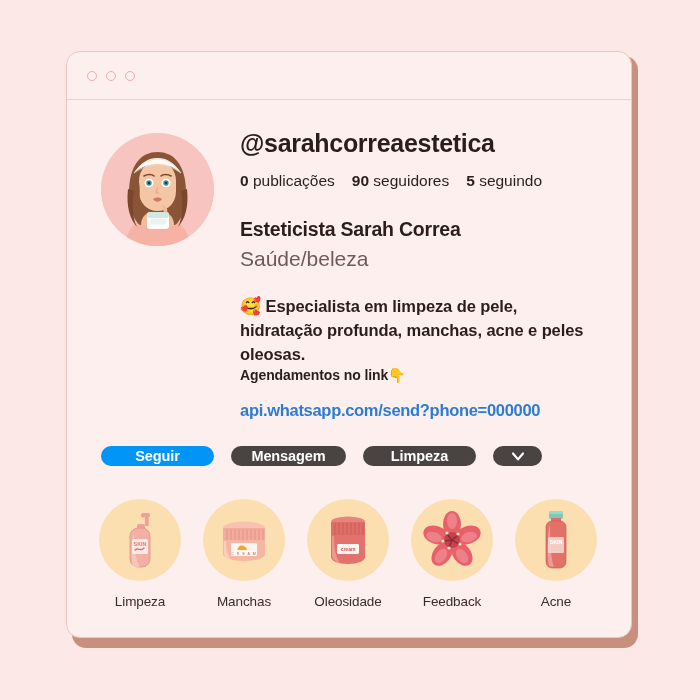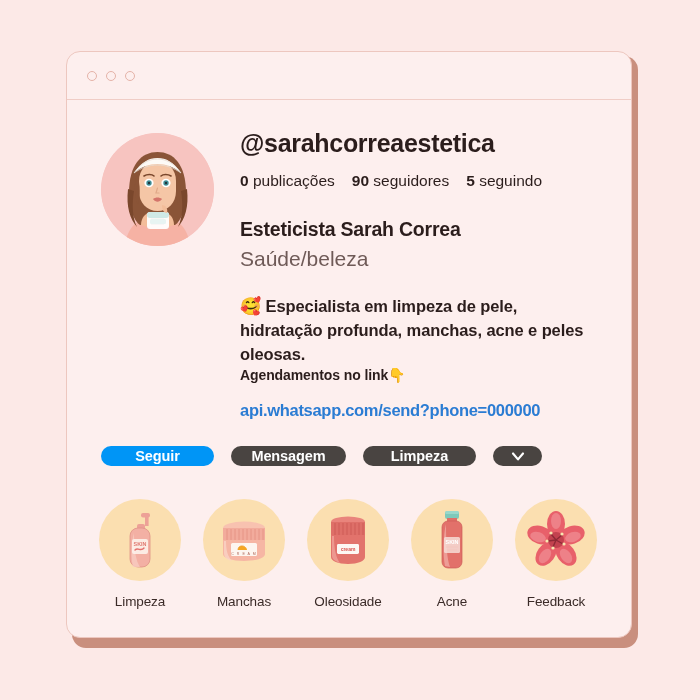--- a/index.html
+++ b/index.html
@@ -385,69 +385,69 @@
             <path d="M11 23 C11 36 13 45 17 50 C12 48 9 46 9 43 L9 23 Z" fill="#f0a49b" opacity="0.75"></path>
             <rect x="14" y="31" width="22" height="10" rx="1.4" fill="#fdf7f3"></rect>
             <text x="25" y="38" font-family="Liberation Sans" font-size="5" fill="#d9534f" text-anchor="middle" font-weight="bold">cream</text>
           </svg>
         </div>
         <div class="hl-label">Oleosidade</div>
       </div>
 
       <div class="highlight">
         <div class="hl-circle">
+          <svg width="60" height="60" viewBox="0 0 60 60">
+            <g fill="#e8606a">
+              <ellipse cx="30" cy="14" rx="9" ry="13" transform="rotate(0 30 14)"></ellipse>
+              <ellipse cx="46" cy="25" rx="9" ry="13" transform="rotate(72 46 25)"></ellipse>
+              <ellipse cx="40" cy="44" rx="9" ry="13" transform="rotate(144 40 44)"></ellipse>
+              <ellipse cx="20" cy="44" rx="9" ry="13" transform="rotate(216 20 44)"></ellipse>
+              <ellipse cx="14" cy="25" rx="9" ry="13" transform="rotate(288 14 25)"></ellipse>
+            </g>
+            <g fill="#f08c92" opacity="0.75">
+              <ellipse cx="30" cy="11" rx="5" ry="8"></ellipse>
+              <ellipse cx="47" cy="27" rx="5" ry="8" transform="rotate(72 47 27)"></ellipse>
+              <ellipse cx="40" cy="46" rx="5" ry="8" transform="rotate(144 40 46)"></ellipse>
+              <ellipse cx="19" cy="46" rx="5" ry="8" transform="rotate(216 19 46)"></ellipse>
+              <ellipse cx="12" cy="27" rx="5" ry="8" transform="rotate(288 12 27)"></ellipse>
+            </g>
+            <circle cx="30" cy="30" r="8" fill="#c3424f"></circle>
+            <g stroke="#8e2a36" stroke-width="1.4" stroke-linecap="round">
+              <line x1="30" y1="30" x2="25" y2="24"></line>
+              <line x1="30" y1="30" x2="36" y2="25"></line>
+              <line x1="30" y1="30" x2="37" y2="34"></line>
+              <line x1="30" y1="30" x2="27" y2="37"></line>
+              <line x1="30" y1="30" x2="22" y2="31"></line>
+            </g>
+            <g fill="#f7e7b0">
+              <circle cx="25" cy="23" r="1.6"></circle>
+                <circle cx="36" cy="24" r="1.6"></circle>
+              <circle cx="38" cy="34" r="1.6"></circle>
+                <circle cx="27" cy="38" r="1.6"></circle>
+              <circle cx="21" cy="31" r="1.6"></circle>
+            </g>
+          </svg>
+        </div>
+        <div class="hl-label">Feedback</div>
+      </div>
+
+      <div class="highlight">
+        <div class="hl-circle">
           <svg width="34" height="62" viewBox="0 0 34 62">
             <rect x="10" y="2" width="14" height="8" rx="2.5" fill="#7ec9ba"></rect>
             <rect x="10" y="2" width="14" height="3" rx="1.5" fill="#9ad8cb"></rect>
             <rect x="12" y="9" width="10" height="4" fill="#e06f68"></rect>
             <rect x="7" y="12" width="20" height="47" rx="6" fill="#e2716a"></rect>
             <rect x="7" y="12" width="20" height="47" rx="6" fill="none" stroke="#cd5d57" stroke-width="0.7"></rect>
             <path d="M11 15 C11 35 12 50 15 58 L10 57 C8 48 8 26 11 15 Z" fill="#f0a9a1" opacity="0.8"></path>
             <rect x="9" y="28" width="16" height="16" rx="1.5" fill="#f6dcd6" opacity="0.85"></rect>
             <text x="17" y="35" font-family="Liberation Sans" font-size="5.4" fill="#ffffff" text-anchor="middle" font-weight="bold">SKIN</text>
             <line x1="11" y1="38" x2="23" y2="38" stroke="#f3c6be" stroke-width="1.2"></line>
             <line x1="12" y1="41" x2="22" y2="41" stroke="#f3c6be" stroke-width="1"></line>
           </svg>
         </div>
         <div class="hl-label">Acne</div>
       </div>
 
-      <div class="highlight">
-        <div class="hl-circle">
-          <svg width="60" height="60" viewBox="0 0 60 60">
-            <g fill="#e8606a">
-              <ellipse cx="30" cy="14" rx="9" ry="13" transform="rotate(0 30 14)"></ellipse>
-              <ellipse cx="46" cy="25" rx="9" ry="13" transform="rotate(72 46 25)"></ellipse>
-              <ellipse cx="40" cy="44" rx="9" ry="13" transform="rotate(144 40 44)"></ellipse>
-              <ellipse cx="20" cy="44" rx="9" ry="13" transform="rotate(216 20 44)"></ellipse>
-              <ellipse cx="14" cy="25" rx="9" ry="13" transform="rotate(288 14 25)"></ellipse>
-            </g>
-            <g fill="#f08c92" opacity="0.75">
-              <ellipse cx="30" cy="11" rx="5" ry="8"></ellipse>
-              <ellipse cx="47" cy="27" rx="5" ry="8" transform="rotate(72 47 27)"></ellipse>
-              <ellipse cx="40" cy="46" rx="5" ry="8" transform="rotate(144 40 46)"></ellipse>
-              <ellipse cx="19" cy="46" rx="5" ry="8" transform="rotate(216 19 46)"></ellipse>
-              <ellipse cx="12" cy="27" rx="5" ry="8" transform="rotate(288 12 27)"></ellipse>
-            </g>
-            <circle cx="30" cy="30" r="8" fill="#c3424f"></circle>
-            <g stroke="#8e2a36" stroke-width="1.4" stroke-linecap="round">
-              <line x1="30" y1="30" x2="25" y2="24"></line>
-              <line x1="30" y1="30" x2="36" y2="25"></line>
-              <line x1="30" y1="30" x2="37" y2="34"></line>
-              <line x1="30" y1="30" x2="27" y2="37"></line>
-              <line x1="30" y1="30" x2="22" y2="31"></line>
-            </g>
-            <g fill="#f7e7b0">
-              <circle cx="25" cy="23" r="1.6"></circle>
-                <circle cx="36" cy="24" r="1.6"></circle>
-              <circle cx="38" cy="34" r="1.6"></circle>
-                <circle cx="27" cy="38" r="1.6"></circle>
-              <circle cx="21" cy="31" r="1.6"></circle>
-            </g>
-          </svg>
-        </div>
-        <div class="hl-label">Feedback</div>
-      </div>
-
     </div>
 
   </div>
 </div>
 
 </body></html>

